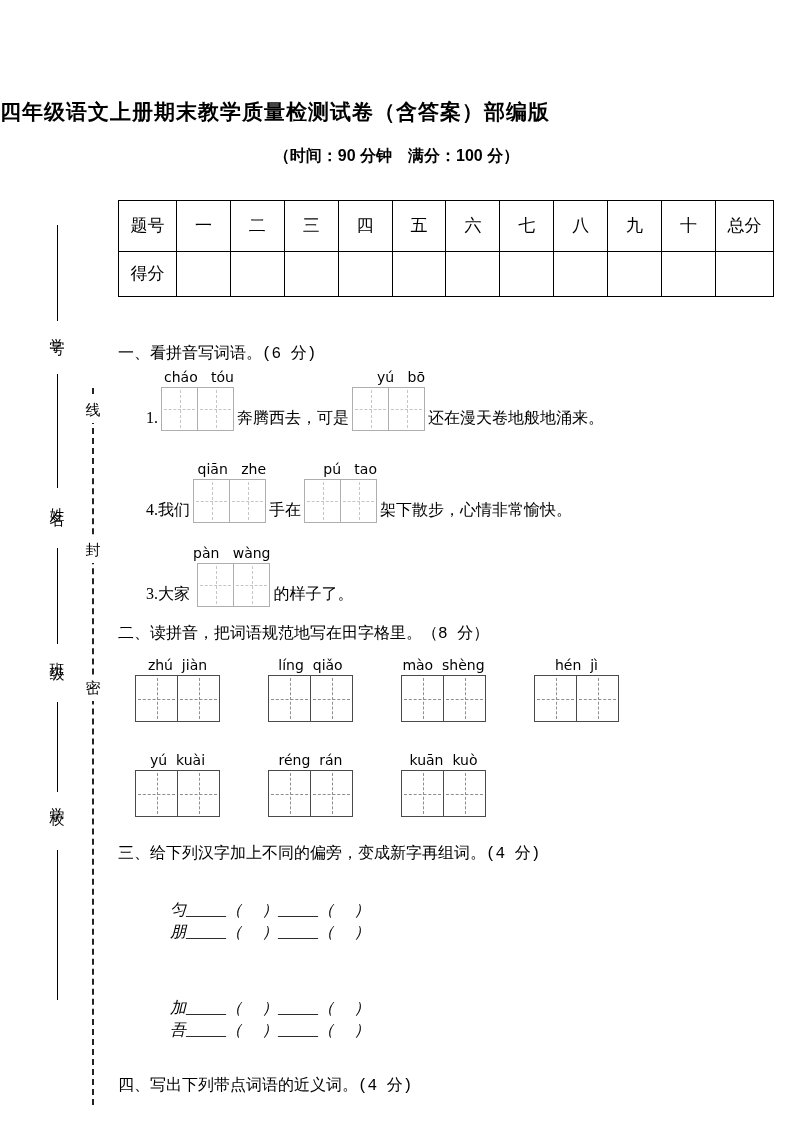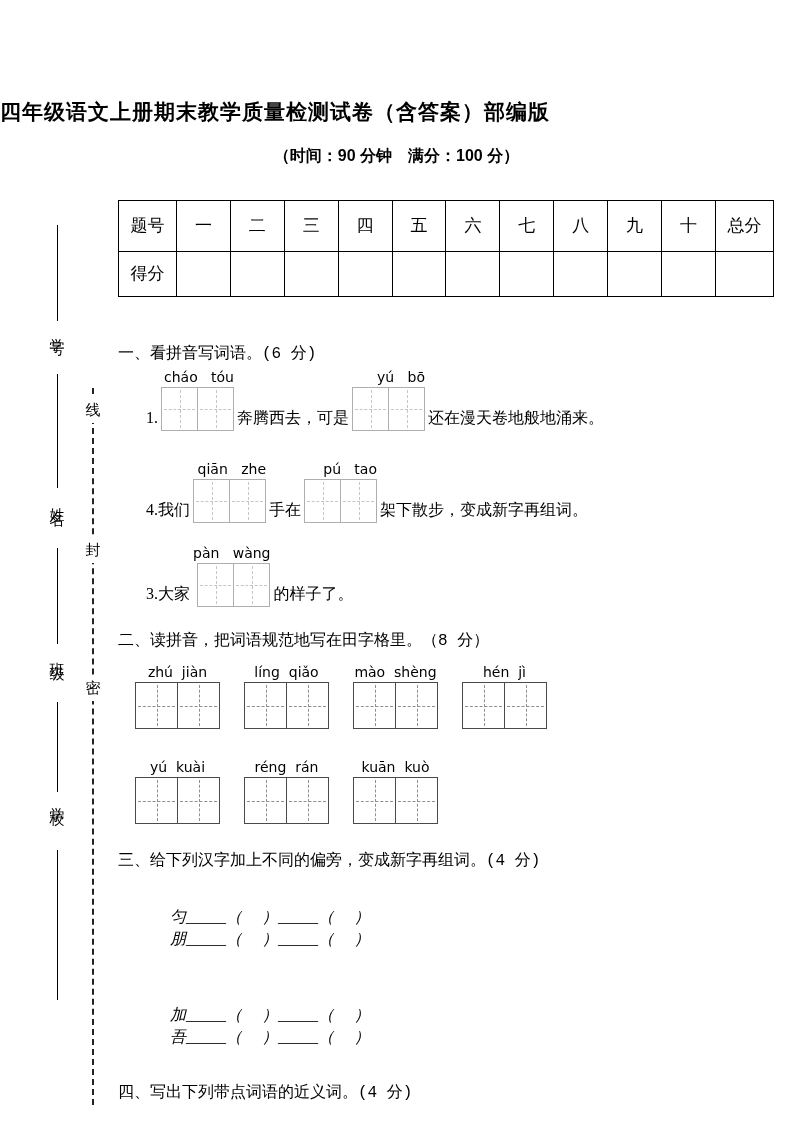--- a/index.html
+++ b/index.html
@@ -37,21 +37,21 @@
   .main { position:absolute; left:118px; top:200px; width:656px; font-size:16px; line-height:22px; }
 
   
   .score-table { border-collapse:collapse; width:656px; table-layout:fixed; font-size:17px; }
   .score-table td { border:1px solid #000; text-align:center; padding:0; }
   .score-table .r1 td { height:50px; }
   .score-table .r2 td { height:44px; }
 
   .sec-heading { white-space:pre;font-family:Liberation Mono, monospace; }
   .mt46{margin-top:46px}.mt30{margin-top:30px}.mt26{margin-top:26px}.mt22{margin-top:22px}
-  .mt16{margin-top:23px}.mt12{margin-top:12px}.mt10{margin-top:10px}
+  .mt16{margin-top:16px}.mt12{margin-top:12px}.mt10{margin-top:10px}
   .mt8{margin-top:8px}.mt4{margin-top:4px}
 
   
   .prow { display:flex; align-items:flex-end; margin-left:28px; }
   .prow .txt { white-space:pre; padding-bottom:2px; }
   .pgrid { display:flex; flex-direction:column; align-items:flex-end; margin:0 3px; }
   .pinyin {
     font-family:"DejaVu Sans",sans-serif; font-size:14px; line-height:17px;
     white-space:pre; margin-bottom:1px; text-align:center;
   }
@@ -59,21 +59,21 @@
   .tian .c { position:relative; box-sizing:border-box; margin-left:-1px; }
   .tian .c:first-child { margin-left:0; }
   .tian .c::before { content:""; position:absolute; left:2px; right:2px; top:50%; border-top:1px dashed; }
   .tian .c::after  { content:""; position:absolute; top:2px; bottom:2px; left:50%; border-left:1px dashed; }
   .tian-light .c { width:37px; height:44px; border:1px solid #aeaeae; }
   .tian-light .c::before, .tian-light .c::after { border-color:#c6c6c6; }
   .tian-dark .c { width:43px; height:47px; border:1px solid #4a4a4a; }
   .tian-dark .c::before, .tian-dark .c::after { border-color:#8f8f8f; }
 
   
-  .sec2row { display:flex; gap:24px; margin-left:17px; }
+  .sec2row { display:flex; gap:48px; margin-left:17px; }
   .sec2col { display:flex; flex-direction:column; align-items:center; }
 
   
   .s3line { margin-left:28px; white-space:pre;font-style:italic; }
   .s3-left { display:inline-block; width:274px; }
 
   
   .s4item { margin-left:28px; white-space:pre; }
 </style>
 </head>
@@ -182,21 +182,21 @@
           </span>
       </span>
       <span class="txt">手在</span>
       <span class="pgrid">
         <span class="pinyin">pú   tao</span>
         <span class="tian tian-light">
             <span class="c"></span>
             <span class="c"></span>
           </span>
       </span>
-      <span class="txt">架下散步，变成新字再组词。</span>
+      <span class="txt">架下散步，心情非常愉快。</span>
     </div>
 
     <div class="prow mt22">
       <span class="txt">3.大家</span>
       <span class="pgrid">
         <span class="pinyin">pàn   wàng</span>
         <span class="tian tian-light">
             <span class="c"></span>
             <span class="c"></span>
           </span>

